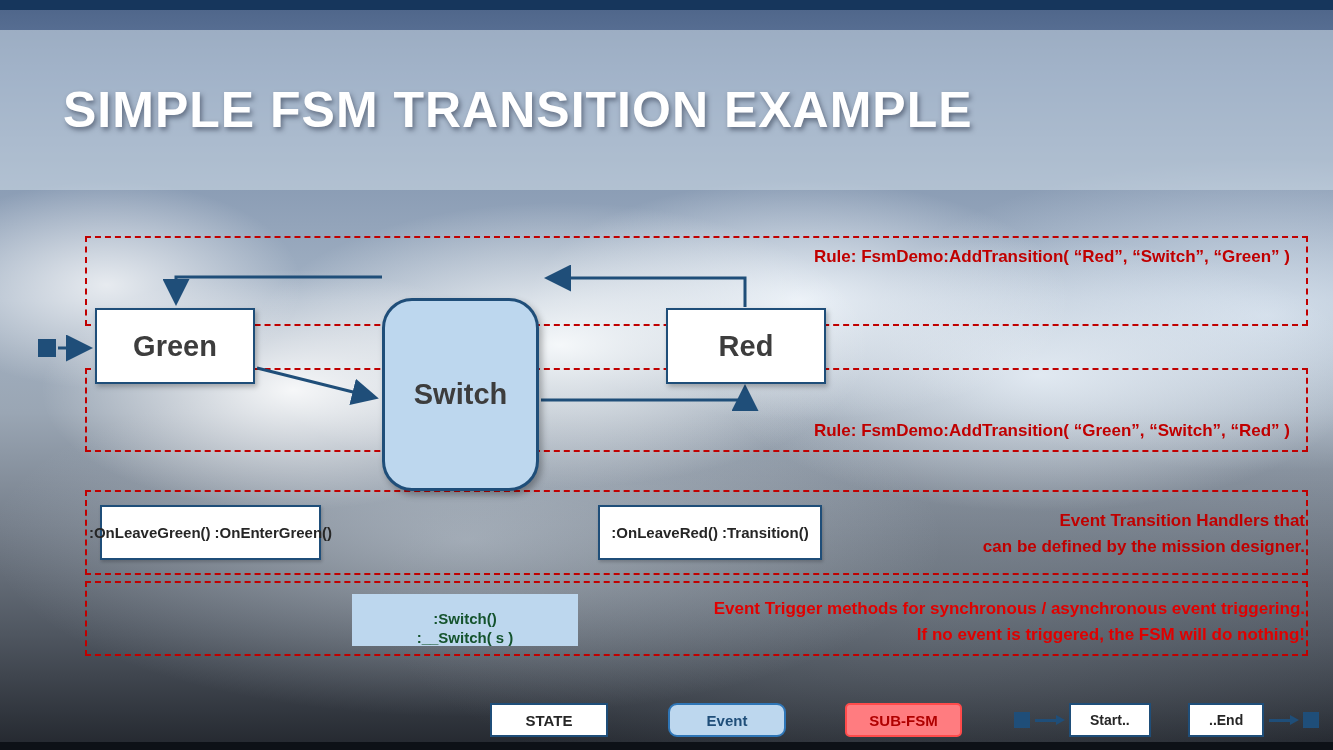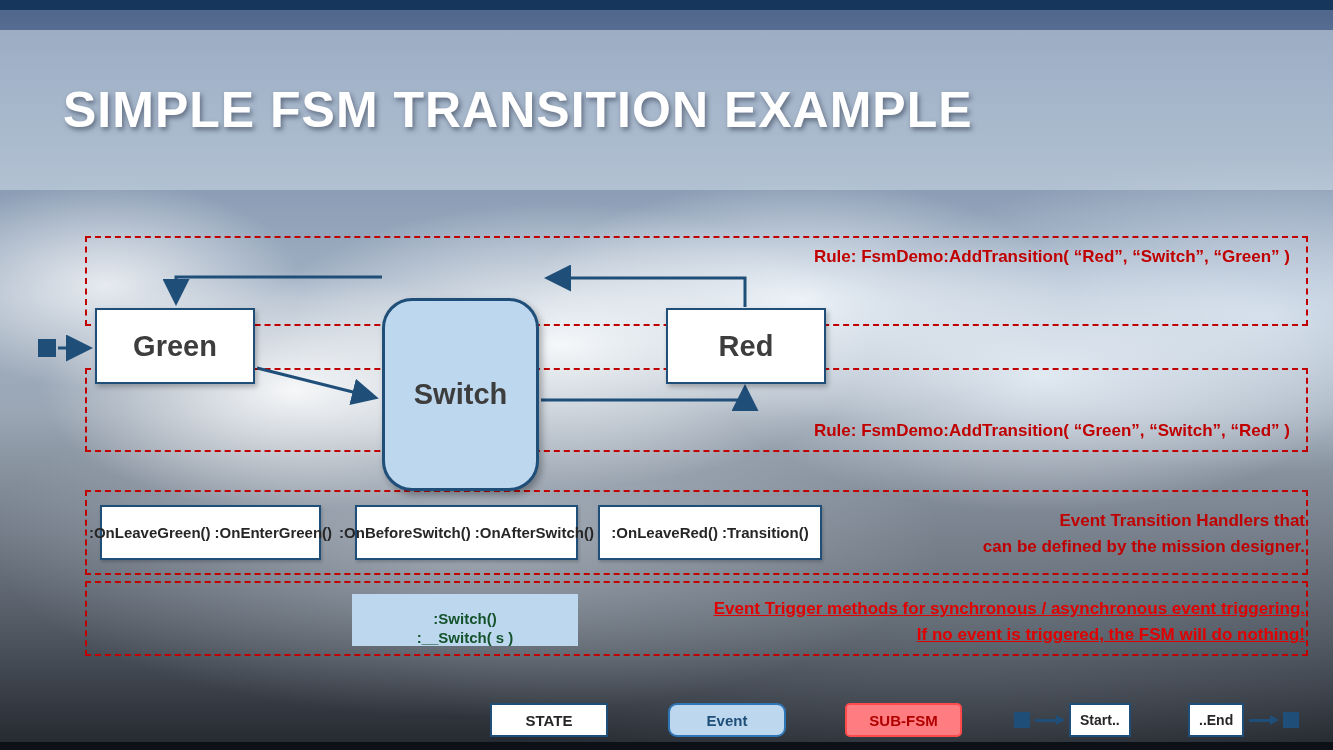--- a/index.html
+++ b/index.html
@@ -68,21 +68,21 @@
   }
 
   .trigger-box { position:absolute; left:85px; top:581px; width:1223px; height:75px; border:2px dashed #C00000; z-index:2; }
   .trigger-card {
     position:absolute; left:352px; top:594px; width:226px; height:52px; background:#BDD7EE; z-index:4;
     display:flex; flex-direction:column; align-items:center; justify-content:flex-end; gap:2px;
     font-weight:bold; font-size:15px; color:#14532d;
   }
   .trigger-note {
     position:absolute; right:28px; top:596px; width:730px; text-align:right;
-    color:#E00000; font-weight:bold; font-size:17px; line-height:1.55; z-index:3;text-decoration:underline;
+    color:#E00000; font-weight:bold; font-size:17px; line-height:1.55; z-index:3;
   }
 
   .legend-box {
     position:absolute; top:703px; height:34px; z-index:4;
     display:flex; align-items:center; justify-content:center; font-weight:bold; font-size:15px;
   }
   .legend-state  { left:490px; width:118px; background:#fff; border:2px solid #1F4E79; color:#262626; }
   .legend-event  { left:668px; width:118px; background:#BDD7EE; border:2px solid #2E75B6; color:#1F4E79; border-radius:9px; }
   .legend-subfsm { left:845px; width:117px; background:#FF7C80; border:2px solid #FF4B4B; color:#B00000; border-radius:5px; }
 
@@ -90,21 +90,21 @@
   .legend-start { left:1014px; }
   .legend-end   { left:1188px; }
   .node-square { width:16px; height:16px; background:#1F4E79; flex:0 0 auto; }
   .mini-arrow { position:relative; width:22px; height:3px; background:#1F4E79; margin:0 12px 0 5px; flex:0 0 auto; }
   .mini-arrow::after {
     content:""; position:absolute; right:-8px; top:50%; transform:translateY(-50%);
     width:0; height:0; border-left:9px solid #1F4E79; border-top:5px solid transparent; border-bottom:5px solid transparent;
   }
   .legend-small-box {
     height:34px; display:flex; align-items:center; justify-content:center;
-    background:#fff; border:2px solid #1F4E79; font-weight:bold; font-size:14px; color:#262626; padding:0 9px;
+    background:#fff; border:2px solid #1F4E79; font-weight:bold; font-size:14px; color:#262626; padding:0 19px;
   }
 </style>
 </head>
 <body>
 
 <div class="canvas">
 
   <div class="top-bar"></div>
   <div class="bottom-bar"></div>
 
@@ -143,24 +143,20 @@
   <div class="state state-red">
     <span>Red</span>
   </div>
 
   <div class="handlers-box"></div>
 
   <div class="handler-card handler-green">
     <span>:OnLeaveGreen()</span>
     <span>:OnEnterGreen()</span>
   </div>
-  <div class="handler-card handler-switch">
-    <span>:OnBeforeSwitch()</span>
-    <span>:OnAfterSwitch()</span>
-  </div>
   <div class="handler-card handler-red">
     <span>:OnLeaveRed()</span>
     <span>:Transition()</span>
   </div>
   <div class="handlers-note">
     <div>Event Transition Handlers that</div>
     <div>can be defined by the mission designer.</div>
   </div>
 
   <div class="trigger-box"></div>

